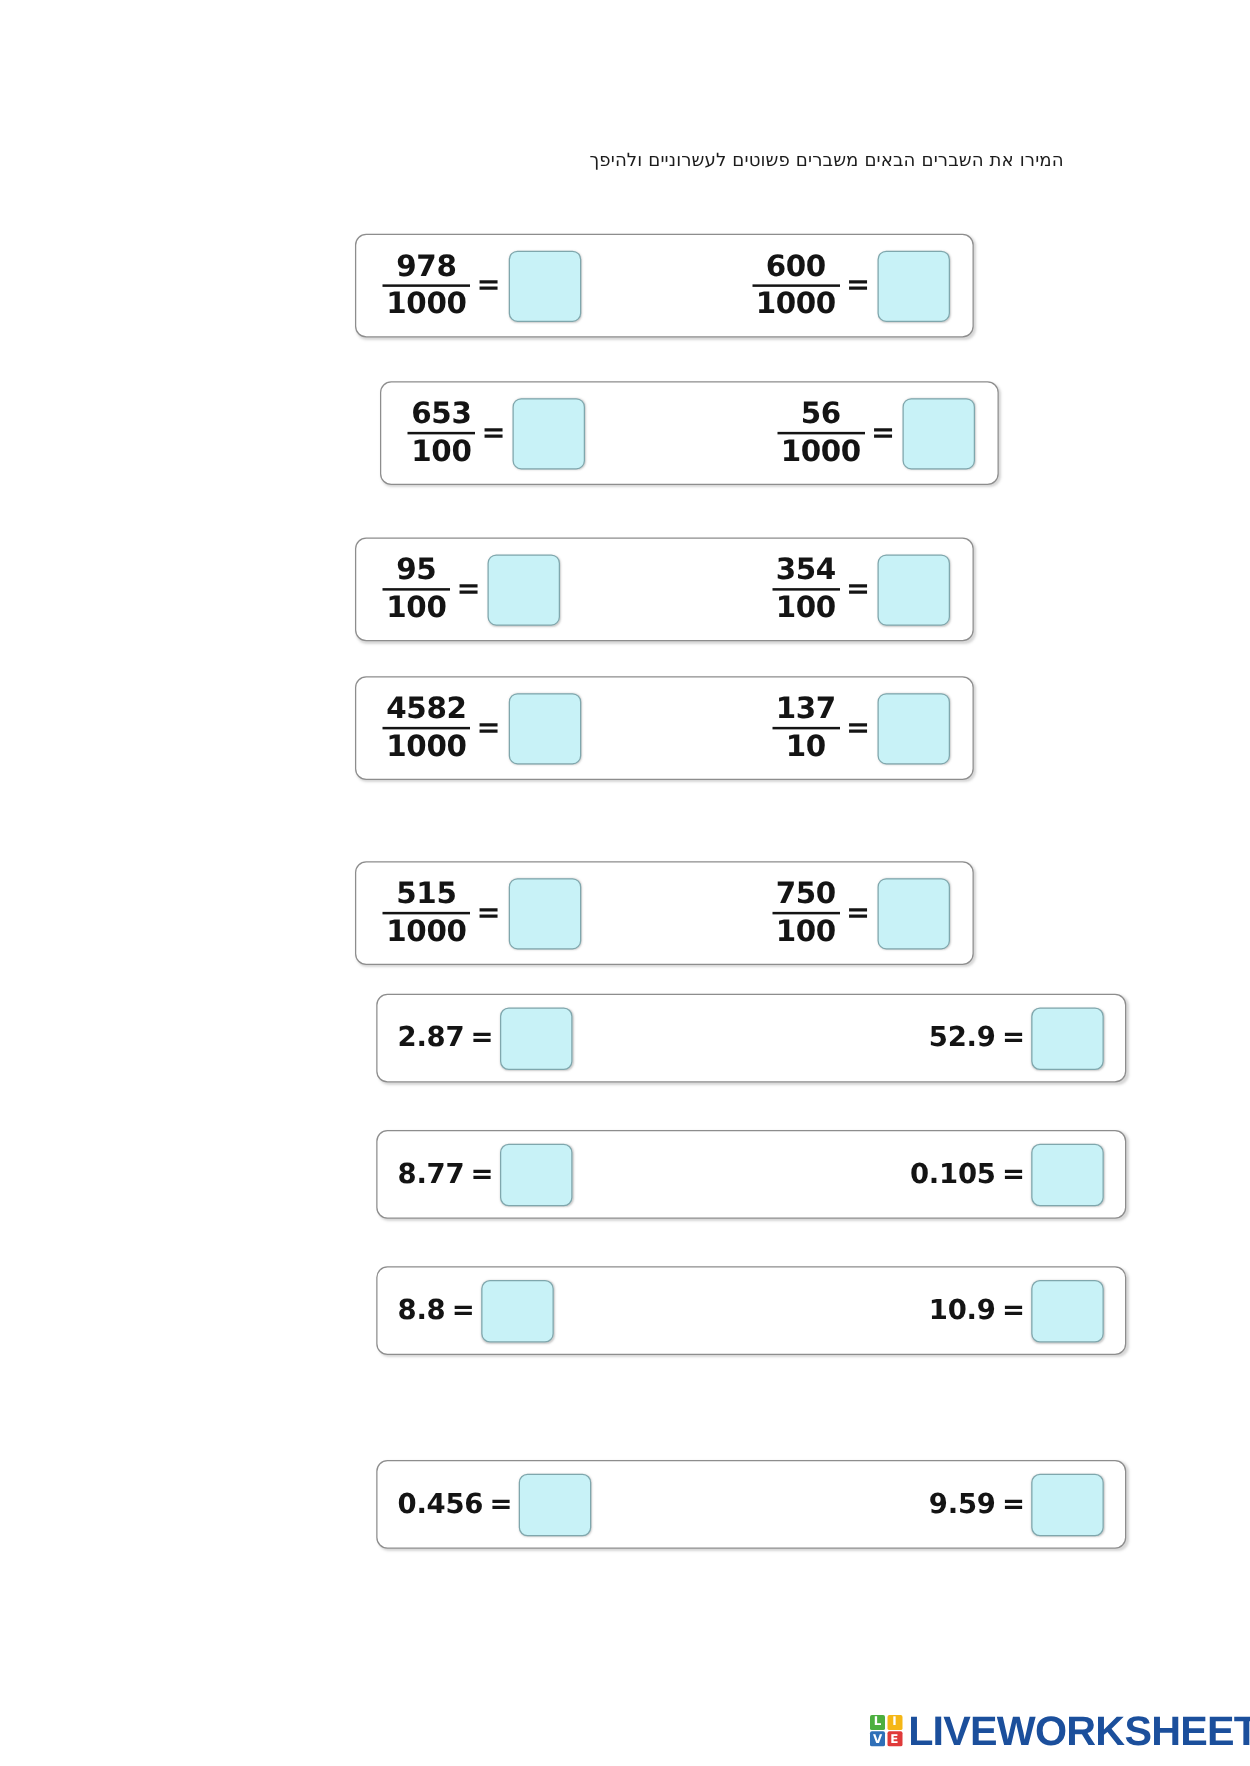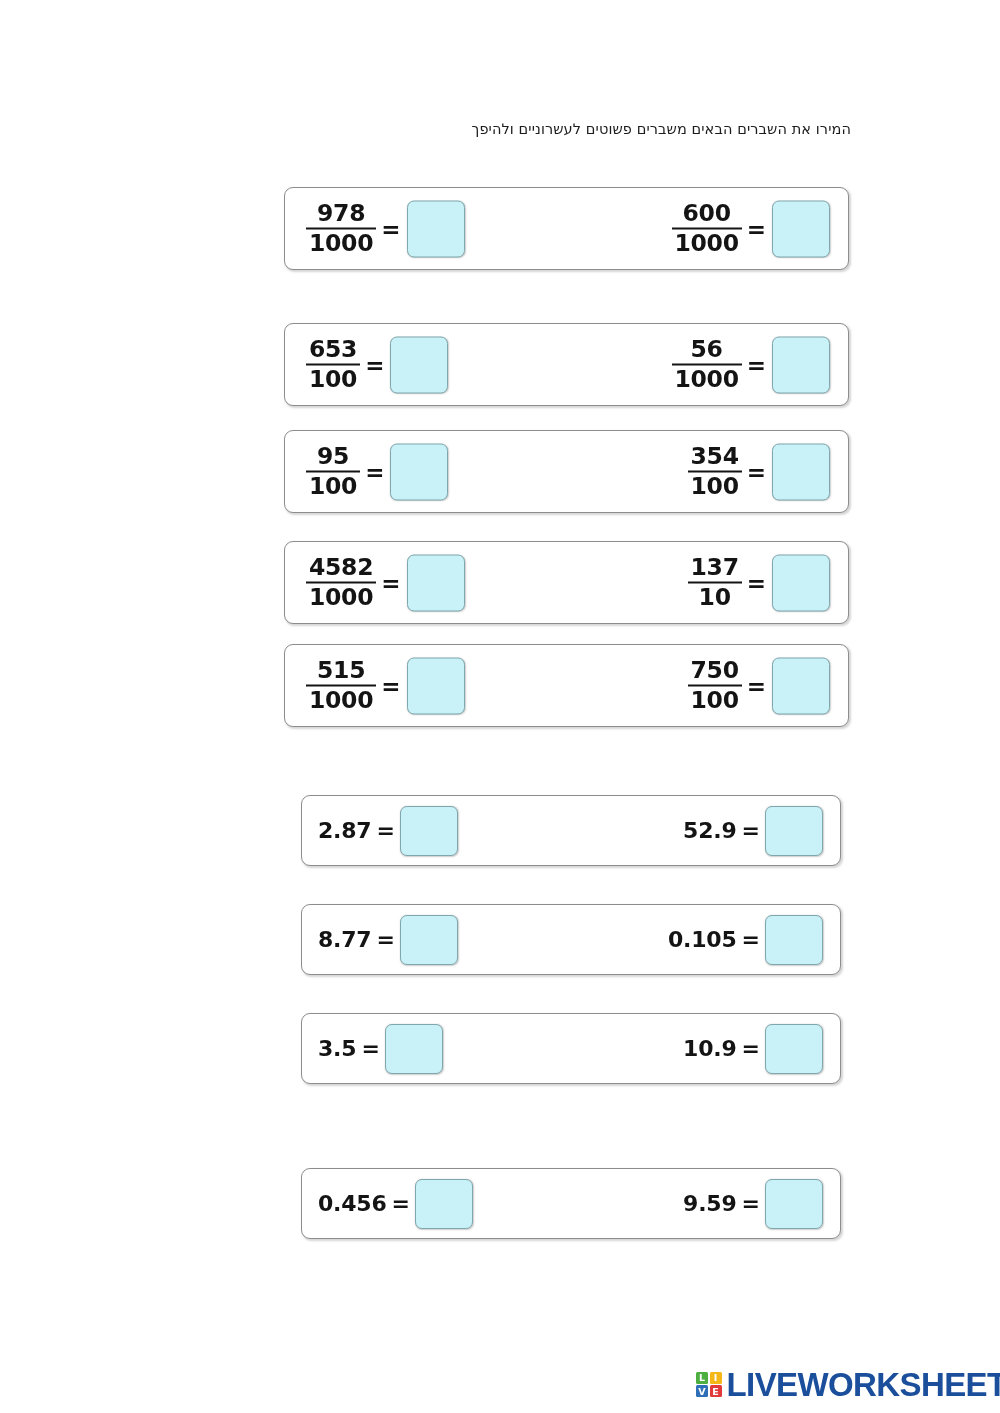--- a/index.html
+++ b/index.html
@@ -35,28 +35,28 @@
     box-sizing: border-box;
     background: #ffffff;
     border: 1.4px solid #8d8d8d;
     border-radius: 9px;
     box-shadow: 1.5px 1.5px 2px rgba(120,120,120,0.30);
   }
 
   
   .frac-row {
     left: 284px;
-    width: 565px;
+    width: 495px;
     height: 83px;
     text-align: center;
   }
   
   .dec-row {
     left: 301px;
-    width: 540px;
+    width: 600px;
     height: 71px;
   }
 
   
   .answer-box {
     box-sizing: border-box;
     background: #c8f2f7;
     border: 1.3px solid #7fa7ad;
     border-radius: 7px;
     box-shadow: 0.5px 0.5px 1.5px rgba(110,110,110,0.35);
@@ -192,21 +192,21 @@
       <div class="problem right-problem">
         <div class="frac">
           <div class="num">600</div>
           <div class="bar"></div>
           <div class="den">1000</div>
         </div>
         <span class="eqsign">=</span>
         <div class="answer-box"></div>
       </div>
     </div>
-    <div class="row-card frac-row" style="top: 323px;">
+    <div class="row-card frac-row" style="top: 305px; margin-left: 20px;">
       <div class="problem left-problem">
         <div class="frac">
           <div class="num">653</div>
           <div class="bar"></div>
           <div class="den">100</div>
         </div>
         <span class="eqsign">=</span>
         <div class="answer-box"></div>
       </div>
       <div class="problem right-problem">
@@ -252,21 +252,21 @@
       <div class="problem right-problem">
         <div class="frac">
           <div class="num">137</div>
           <div class="bar"></div>
           <div class="den">10</div>
         </div>
         <span class="eqsign">=</span>
         <div class="answer-box"></div>
       </div>
     </div>
-    <div class="row-card frac-row" style="top: 644px;">
+    <div class="row-card frac-row" style="top: 689px;">
       <div class="problem left-problem">
         <div class="frac">
           <div class="num">515</div>
           <div class="bar"></div>
           <div class="den">1000</div>
         </div>
         <span class="eqsign">=</span>
         <div class="answer-box"></div>
       </div>
       <div class="problem right-problem">
@@ -301,21 +301,21 @@
         <div class="answer-box"></div>
       </div>
       <div class="dec-problem right-problem">
         <span class="dec-val">0.105</span>
         <span class="dec-eq">=</span>
         <div class="answer-box"></div>
       </div>
     </div>
     <div class="row-card dec-row" style="top: 1013px;">
       <div class="dec-problem left-problem">
-        <span class="dec-val">3.5</span>
+        <span class="dec-val">8.8</span>
         <span class="dec-eq">=</span>
         <div class="answer-box"></div>
       </div>
       <div class="dec-problem right-problem">
         <span class="dec-val">10.9</span>
         <span class="dec-eq">=</span>
         <div class="answer-box"></div>
       </div>
     </div>
     <div class="row-card dec-row" style="top: 1168px;">

